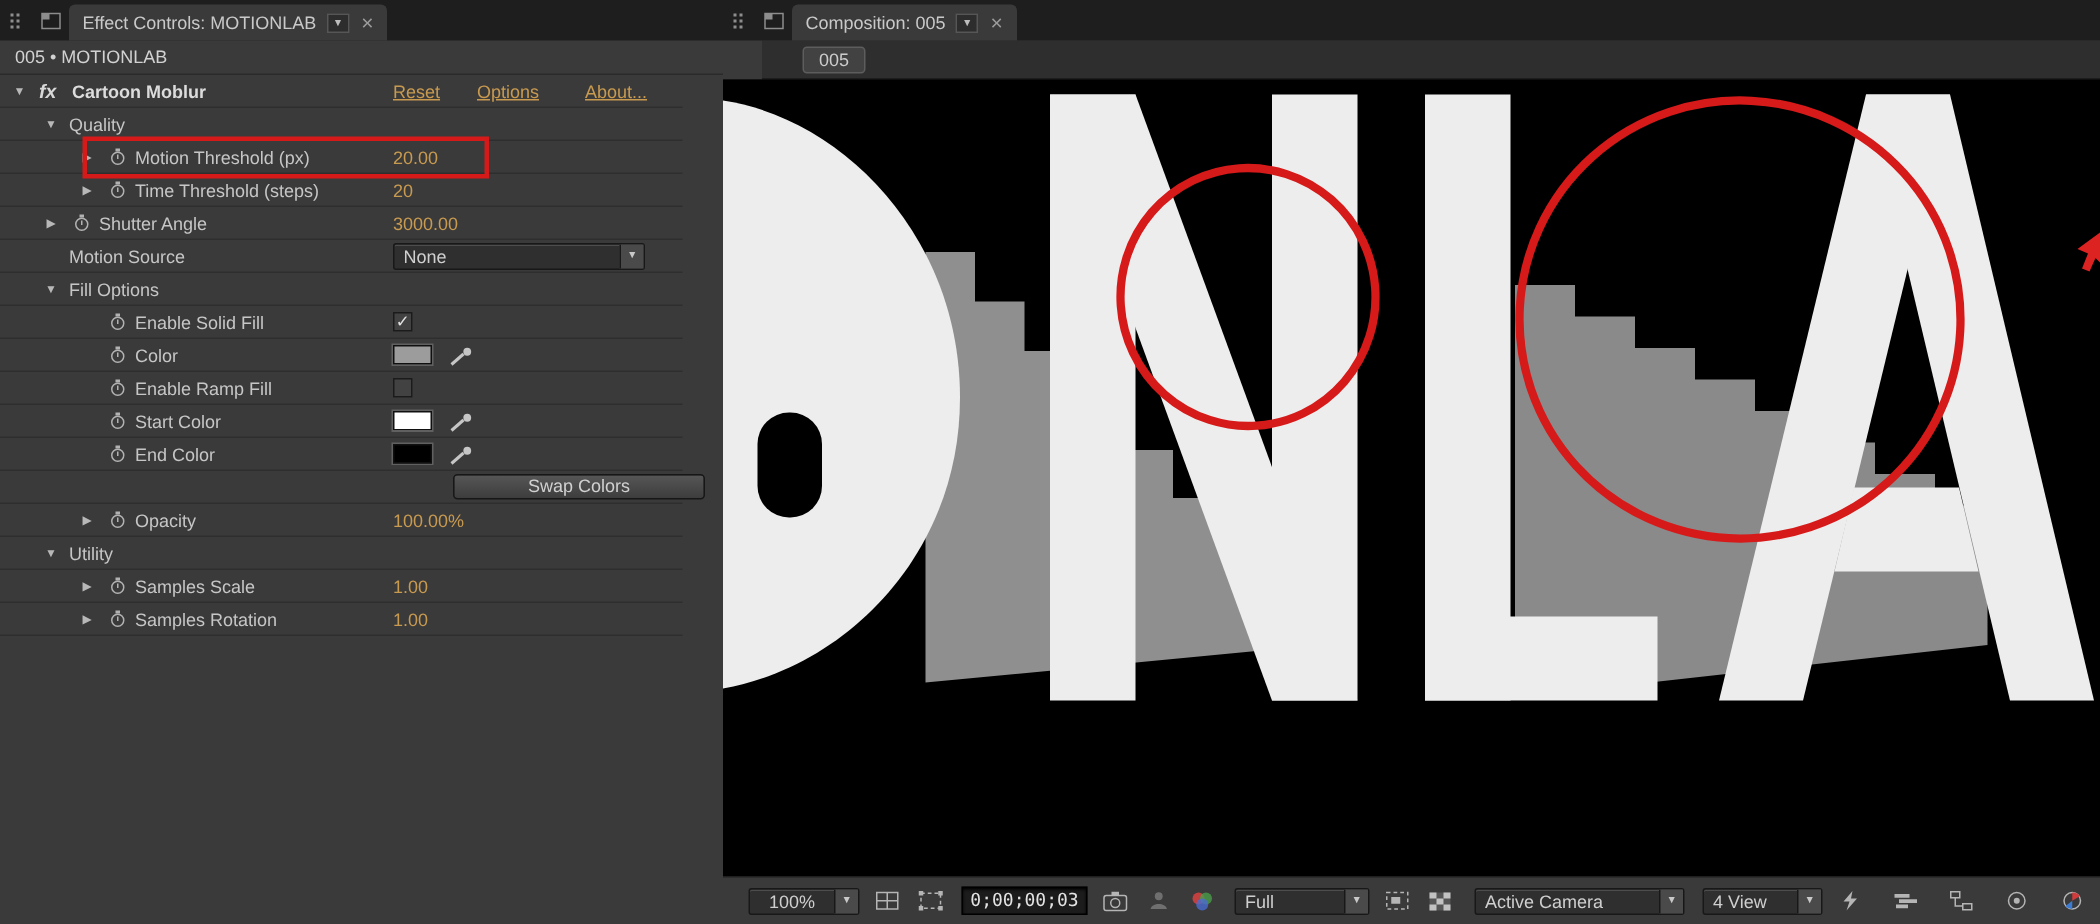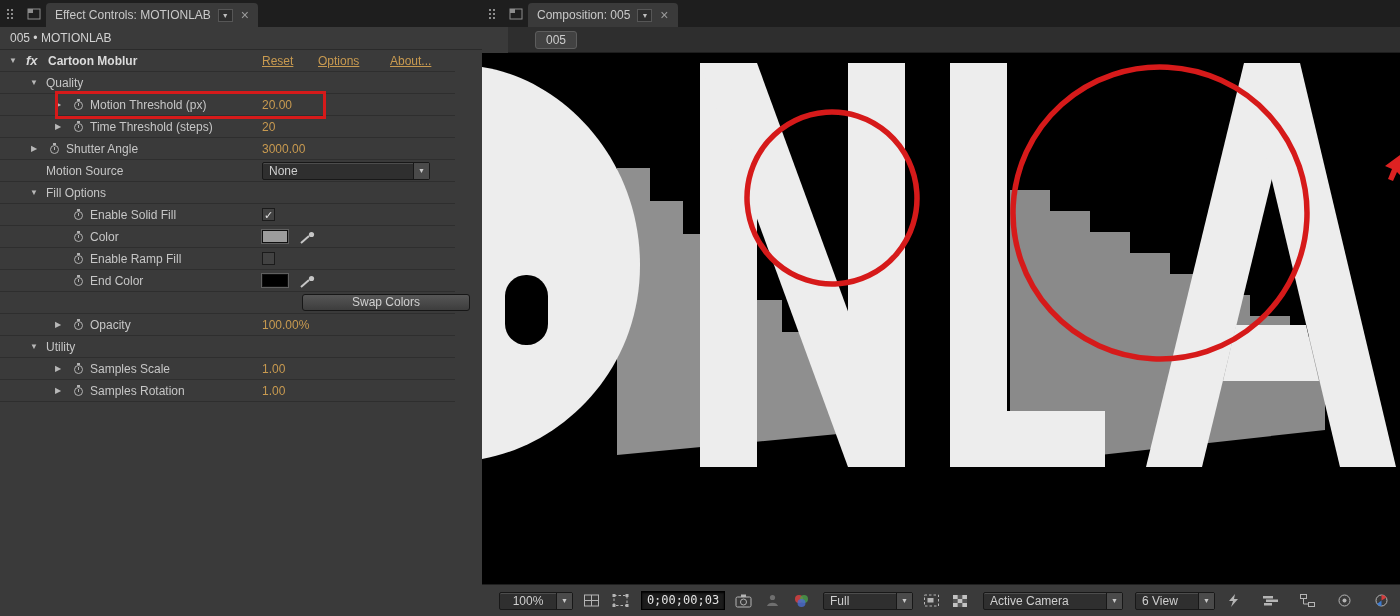--- a/index.html
+++ b/index.html
@@ -218,20 +218,31 @@
             </svg>
         </span>
       </div>
 
       <div class="row">
         <span class="sw s2"></span>
         <span class="lbl2">Enable Ramp Fill</span>
         <span class="checkbox"></span>
       </div>
 
+      <div class="row">
+        <span class="sw s2"></span>
+        <span class="lbl2">Start Color</span>
+        <span class="swatch" style="background: rgb(255, 255, 255);"></span>
+        <span class="dropper">
+          <svg width="24" height="14" viewBox="0 0 24 14">
+              <path d="M3 12 L11 5" stroke="#c6c6c6" stroke-width="2" fill="none"></path>
+              <circle cx="13.5" cy="3.5" r="2.6" fill="#c6c6c6"></circle>
+            </svg>
+        </span>
+      </div>
 
       <div class="row">
         <span class="sw s2"></span>
         <span class="lbl2">End Color</span>
         <span class="swatch" style="background: rgb(0, 0, 0);"></span>
         <span class="dropper">
           <svg width="24" height="14" viewBox="0 0 24 14">
               <path d="M3 12 L11 5" stroke="#c6c6c6" stroke-width="2" fill="none"></path>
               <circle cx="13.5" cy="3.5" r="2.6" fill="#c6c6c6"></circle>
             </svg>
@@ -415,21 +426,21 @@
             </g>
           </svg>
       </span>
 
       <div class="dd tb-dd cam">
         <span class="dd-label">Active Camera</span>
         <span class="dd-btn">▼</span>
       </div>
 
       <div class="dd tb-dd view">
-        <span class="dd-label">6 View</span>
+        <span class="dd-label">4 View</span>
         <span class="dd-btn">▼</span>
       </div>
 
       <div class="tb-right">
         <span class="tb-icon">
           <svg width="14" height="15" viewBox="0 0 14 15">
               <path d="M9,1 L3,8 H7 L5,14 L12,6 H8 Z" fill="#b5b5b5"></path>
             </svg>
         </span>
         <span class="tb-icon">

